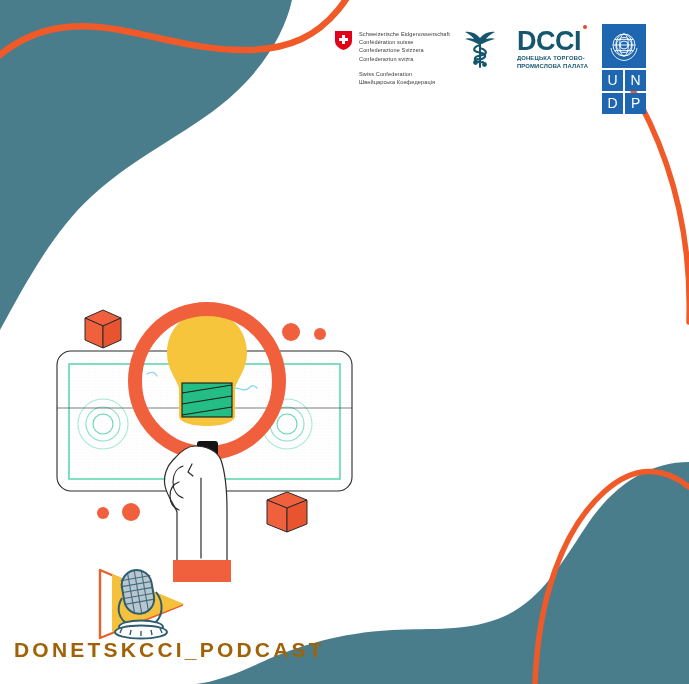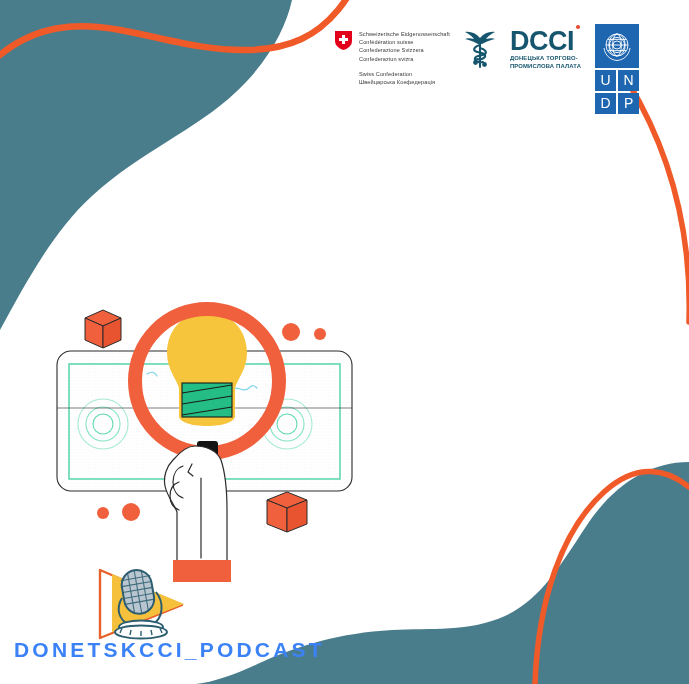--- a/index.html
+++ b/index.html
@@ -27,21 +27,21 @@
   
   #swiss-logo{display:flex;align-items:flex-start;gap:7px;padding-top:6px;}
   #swiss-cross-icon{width:17px;height:19px;flex:none;margin-top:1px;}
   #swiss-text{
     color:#3a3a3a;
     font-size:5.6px;line-height:8.2px;
     letter-spacing:.1px;white-space:nowrap;
   }
   #swiss-text .gap{display:block;height:7px;}
   
-  #dcci-logo{display:flex;align-items:center;gap:14px;padding-top:4px;}
+  #dcci-logo{display:flex;align-items:center;gap:21px;padding-top:4px;}
   #dcci-caduceus-icon{width:32px;height:40px;flex:none;}
   #dcci-wordmark{position:relative;}
   #dcci-letters{
     font-size:27px;font-weight:bold;color:#15566e;
     letter-spacing:-0.5px;line-height:26px;
   }
   #dcci-dot{
     position:absolute;right:1px;top:-3px;
     width:4px;height:4px;border-radius:50%;background:#e8462a;
   }
@@ -77,21 +77,21 @@
   }
 
   
   #illustration{position:absolute;left:55px;top:296px;width:330px;height:300px;z-index:20;}
   #illustration svg{display:block;width:330px;height:300px;}
 
   
   #podcast-logo{position:absolute;left:8px;top:568px;z-index:35;}
   #podcast-mark{width:250px;height:72px;display:block;margin-left:78px;}
   #podcast-wordmark{
-    color:#3b82f6;font-size:21px;font-weight:bold;
+    color:#a16207;font-size:21px;font-weight:bold;
     letter-spacing:3.2px;margin-top:-2px;margin-left:6px;
     white-space:nowrap;
   }
 </style>
 </head>
 <body>
 
 <div id="poster">
 
   <div class="layer">

